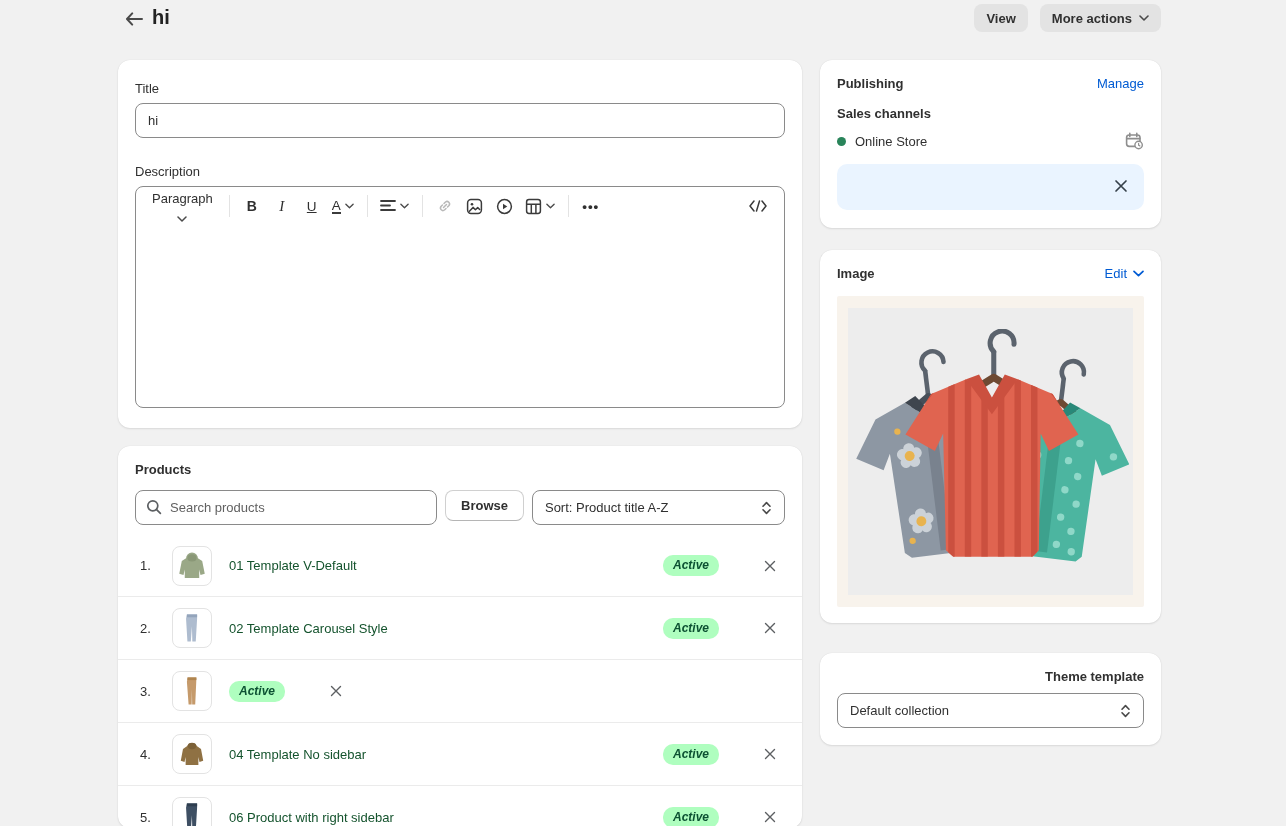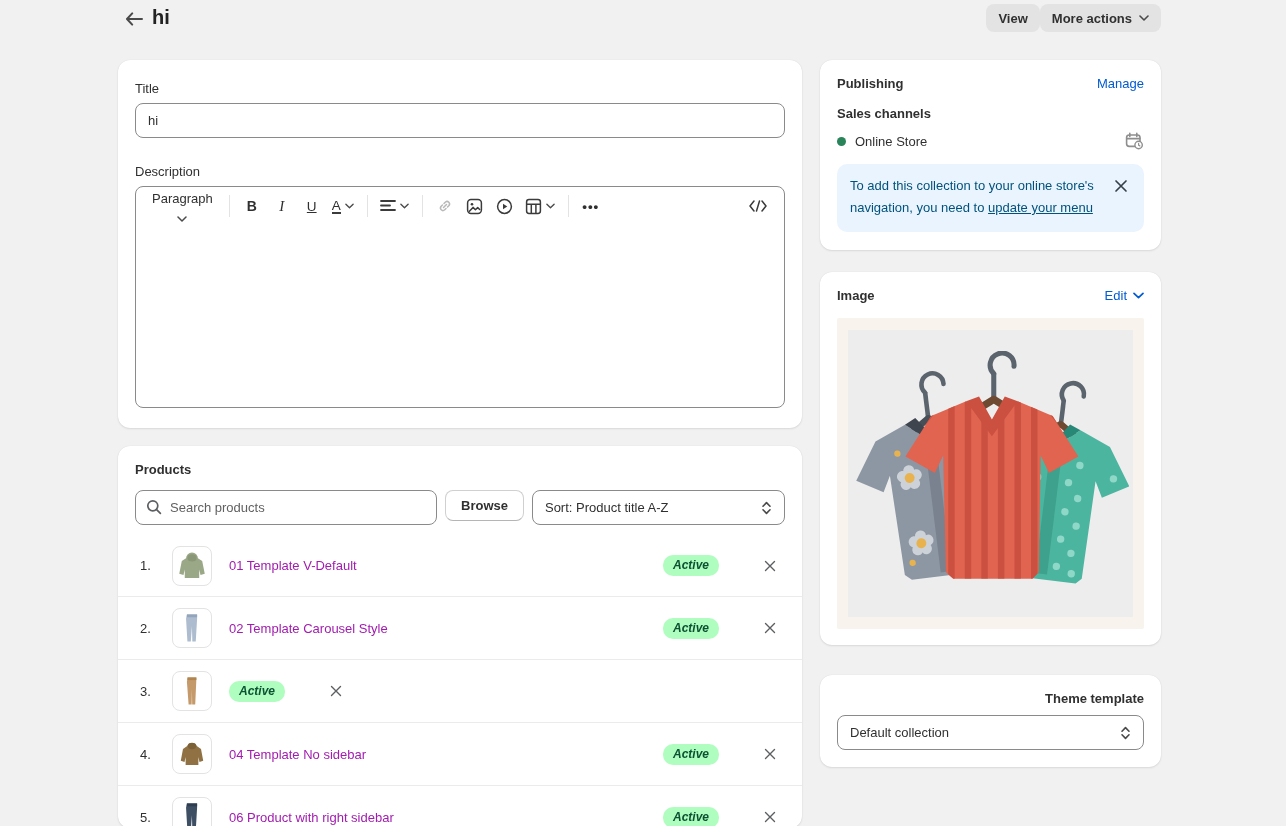--- a/index.html
+++ b/index.html
@@ -6,21 +6,21 @@
   html,body { width:1286px; height:826px; overflow:hidden; }
   body {
     background:#f1f1f1;
     font-family:"Liberation Sans","DejaVu Sans",sans-serif;
     color:#303030; font-size:13px;
     position:relative;
   }
   .hdr { position:absolute; top:0; left:0; width:1286px; height:46px; }
   .back-btn { position:absolute; left:121px; top:6px; width:26px; height:26px; border:none; background:transparent; cursor:pointer; border-radius:8px; display:flex; align-items:center; justify-content:center; }
   .page-title { position:absolute; left:152px; top:6px; font-size:20px; font-weight:700; color:#222; }
-  .hdr-actions { position:absolute; top:4px; right:125px; display:flex; }
+  .hdr-actions { position:absolute; top:4px; right:125px; display:flex; gap:12px; }
   .btn-tertiary { height:28px; padding:0 12px; background:#e3e3e3; border:none; border-radius:8px; font-family:inherit; font-size:13px; font-weight:600; color:#303030; cursor:pointer; display:flex; align-items:center; gap:7px; }
   .chev { width:10px; height:6px; display:inline-block; }
   .chev svg { display:block; }
 
   .card { background:#fff; border-radius:12px; box-shadow:0 1px 2px rgba(26,26,26,.10), 0 0 1px rgba(26,26,26,.12); }
 
   .leftcol  { position:absolute; left:118px; top:60px; width:684px; }
   .rightcol { position:absolute; left:820px; top:60px; width:341px; }
 
   
@@ -51,21 +51,21 @@
   .search-input::placeholder { color:#616161; }
   .search-ic { position:absolute; left:11px; top:9px; }
   .btn-browse { height:31px; padding:0 15px; background:#fff; border:1px solid #d0d0d0; border-bottom-color:#b5b5b5; border-radius:8px; font-family:inherit; font-size:13px; font-weight:600; color:#303030; cursor:pointer; }
   .sort-select { flex:1; height:35px; border:1px solid #8a8a8a; border-radius:8px; background:#fff; display:flex; align-items:center; padding:0 12px; cursor:pointer; color:#303030; }
   .sort-select span { flex:1; }
   .rows { margin-top:9px; }
   .prow { display:flex; align-items:center; height:63px; padding:0 20px 0 22px; border-bottom:1px solid #ebebeb; }
   .prow:first-child { border-top:1px solid #ebebeb; border-top-color:transparent; }
   .pnum { width:32px; color:#303030; }
   .pthumb { width:40px; height:40px; border:1px solid #e3e3e3; border-radius:8px; background:#fff; display:flex; align-items:center; justify-content:center; flex:none; margin-right:17px; }
-  .pname { flex:1; color:#a21caf; }
+  .pname { flex:1; color:#14532d; }
   .badge { background:#affebf; color:#0c5132; font-size:12px; font-weight:550; border-radius:10px; padding:3px 10px 4px; margin-right:39px;font-style:italic; }
   .xbtn { border:none; background:transparent; cursor:pointer; width:24px; height:24px; display:flex; align-items:center; justify-content:center; border-radius:6px; }
 
   
   .pub-card { padding:16px 17px 18px; }
   .card-head-row { display:flex; align-items:center; justify-content:space-between; }
   .card-head { font-weight:650; font-size:13px;text-align:right; }
   .link { color:#005bd3; text-decoration:none; font-size:13px; cursor:pointer; }
   .link-row { display:flex; align-items:center; gap:6px; }
   .sub-head { font-weight:650; font-size:13px; margin-top:15px; }
@@ -316,23 +316,20 @@
       <span class="dot"></span>
       <span class="channel-name">Online Store</span>
       <svg class="ic" width="19" height="18" viewBox="0 0 19 18">
           <rect x="1.6" y="3" width="13.4" height="11.4" rx="2.6" fill="none" stroke="#8e8e8e" stroke-width="1.6"></rect>
           <path d="M4.8 1.4v3M11.8 1.4v3M1.8 6.6h13" stroke="#8e8e8e" stroke-width="1.6" stroke-linecap="round"></path>
           <circle cx="13.6" cy="13" r="3.7" fill="#fff" stroke="#8e8e8e" stroke-width="1.4"></circle>
           <path d="M13.6 11.4v1.7l1.3.8" fill="none" stroke="#8e8e8e" stroke-width="1.2" stroke-linecap="round"></path>
         </svg>
     </div>
     <div class="banner">
-      <div class="banner-text">
-        <span>To add this collection to your online store's navigation, you need to </span><a href="#">update your menu</a>
-      </div>
       <button class="banner-x">
         <svg class="ic" width="14" height="14" viewBox="0 0 14 14">
             <path d="M2 2l10 10M12 2 2 12" stroke="#36404a" stroke-width="1.7" stroke-linecap="round"></path>
           </svg>
       </button>
     </div>
   </div>
 
   <div class="card image-card">
     <div class="card-head-row">

